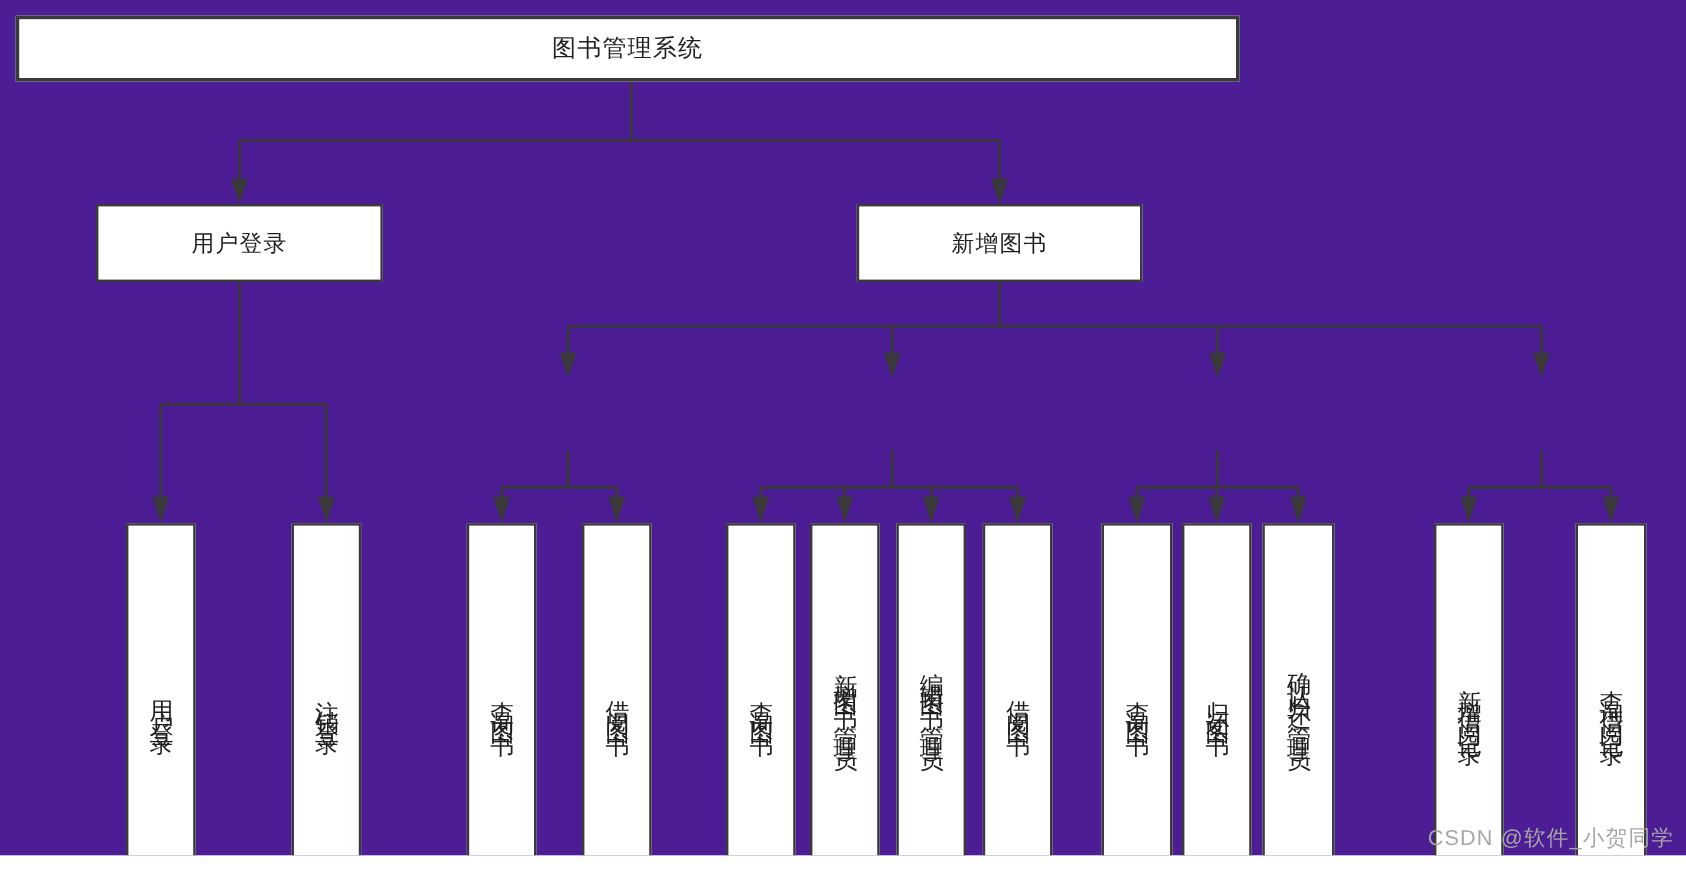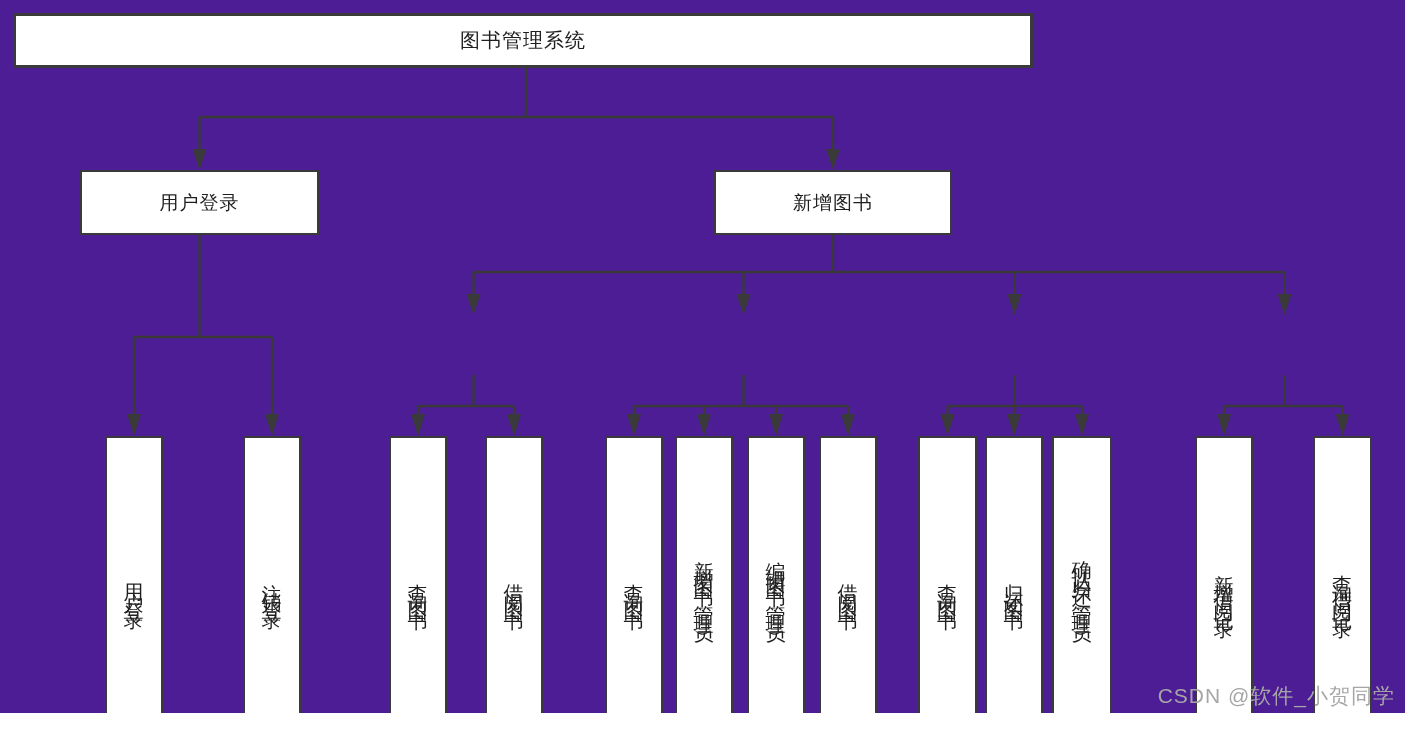--- a/index.html
+++ b/index.html
@@ -26,21 +26,21 @@
   .vtext{
     writing-mode:vertical-rl;
     text-orientation:mixed;
     letter-spacing:9px;
     line-height:1;
     white-space:nowrap;
   }
   .watermark{
     position:absolute;
     right:10px;bottom:3px;
-    font-size:21px;
+    font-size:18px;
     color:#a6a6a6;
     letter-spacing:1px;
     z-index:5;
   }
 </style>
 </head>
 <body>
 
 <div class="canvas">
 

